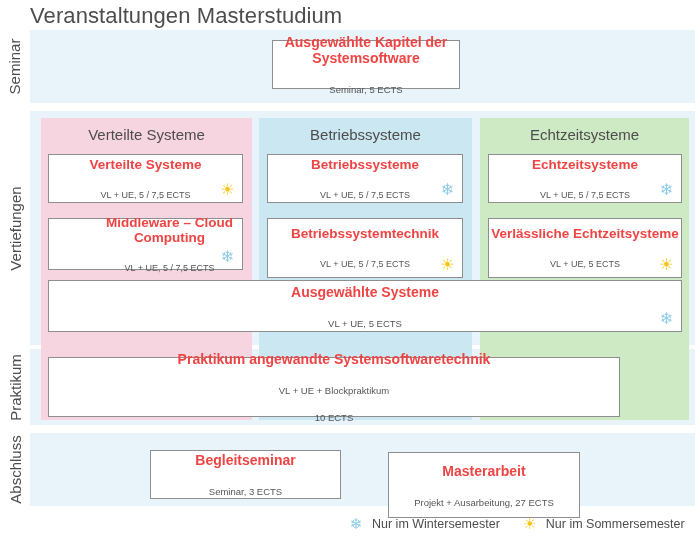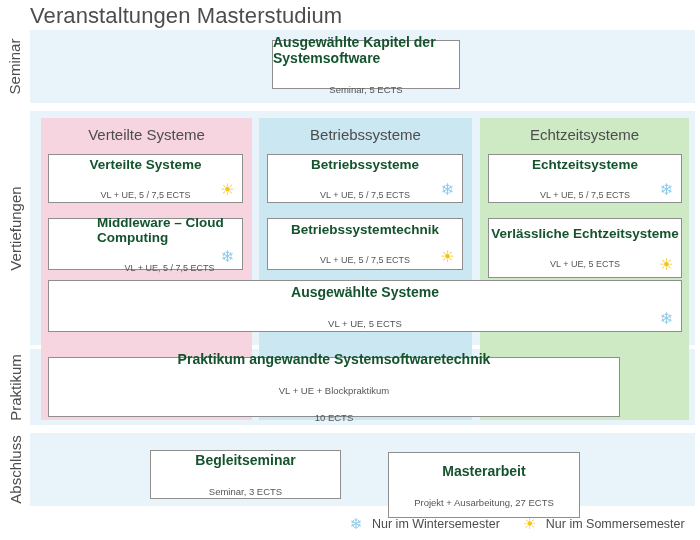--- a/index.html
+++ b/index.html
@@ -87,22 +87,23 @@
     border: 1.5px solid #8e8e8e;
     box-sizing: border-box;
     display: flex;
     flex-direction: column;
     align-items: center;
     justify-content: center;
   }
   .card-title {
     font-size: 12.5px;
     font-weight: bold;
-    color: #14532d;
+    color: #ef4444;
     line-height: 14px;
+    text-align: center;
   }
   .card-sub {
     font-size: 9px;
     color: #555555;
     line-height: 11px;
     text-align: center;
     margin-top: 18px;
   }
   .card.big .card-title { font-size: 14px; line-height: 16px; }
   .card.big .card-sub   { font-size: 9.5px; }
@@ -199,21 +200,21 @@
   <div class="card-sub">VL + UE, 5 / 7,5 ECTS</div>
   <div class="season winter">❄</div>
 </div>
 
 <div class="card med" style="left:267px; top:154px; width:196px; height:49px;">
   <div class="card-title">Betriebssysteme</div>
   <div class="card-sub">VL + UE, 5 / 7,5 ECTS</div>
   <div class="season winter">❄</div>
 </div>
 
-<div class="card med" style="left:267px; top:218px; width:196px; height:52px;">
+<div class="card med" style="left:267px; top:218px; width:196px; height:60px;">
   <div class="card-title">Betriebssystemtechnik</div>
   <div class="card-sub">VL + UE, 5 / 7,5 ECTS</div>
   <div class="season summer">☀</div>
 </div>
 
 <div class="card med" style="left:488px; top:154px; width:194px; height:49px;">
   <div class="card-title">Echtzeitsysteme</div>
   <div class="card-sub">VL + UE, 5 / 7,5 ECTS</div>
   <div class="season winter">❄</div>
 </div>

